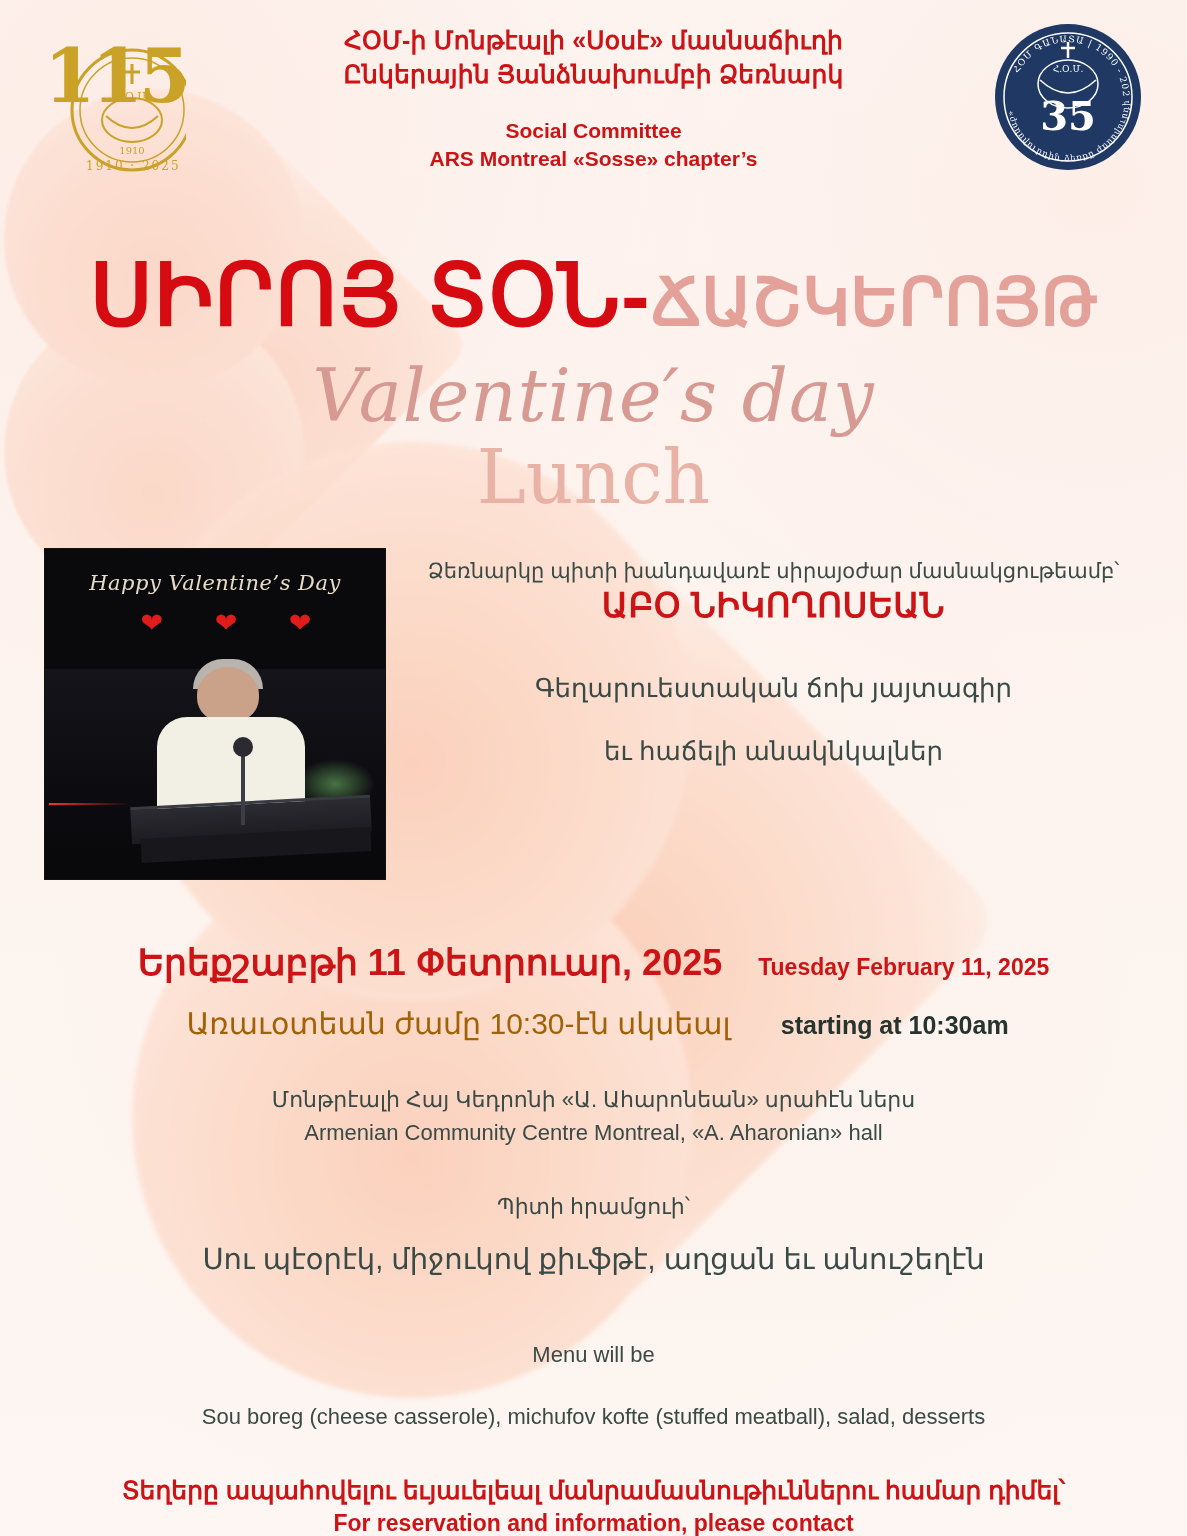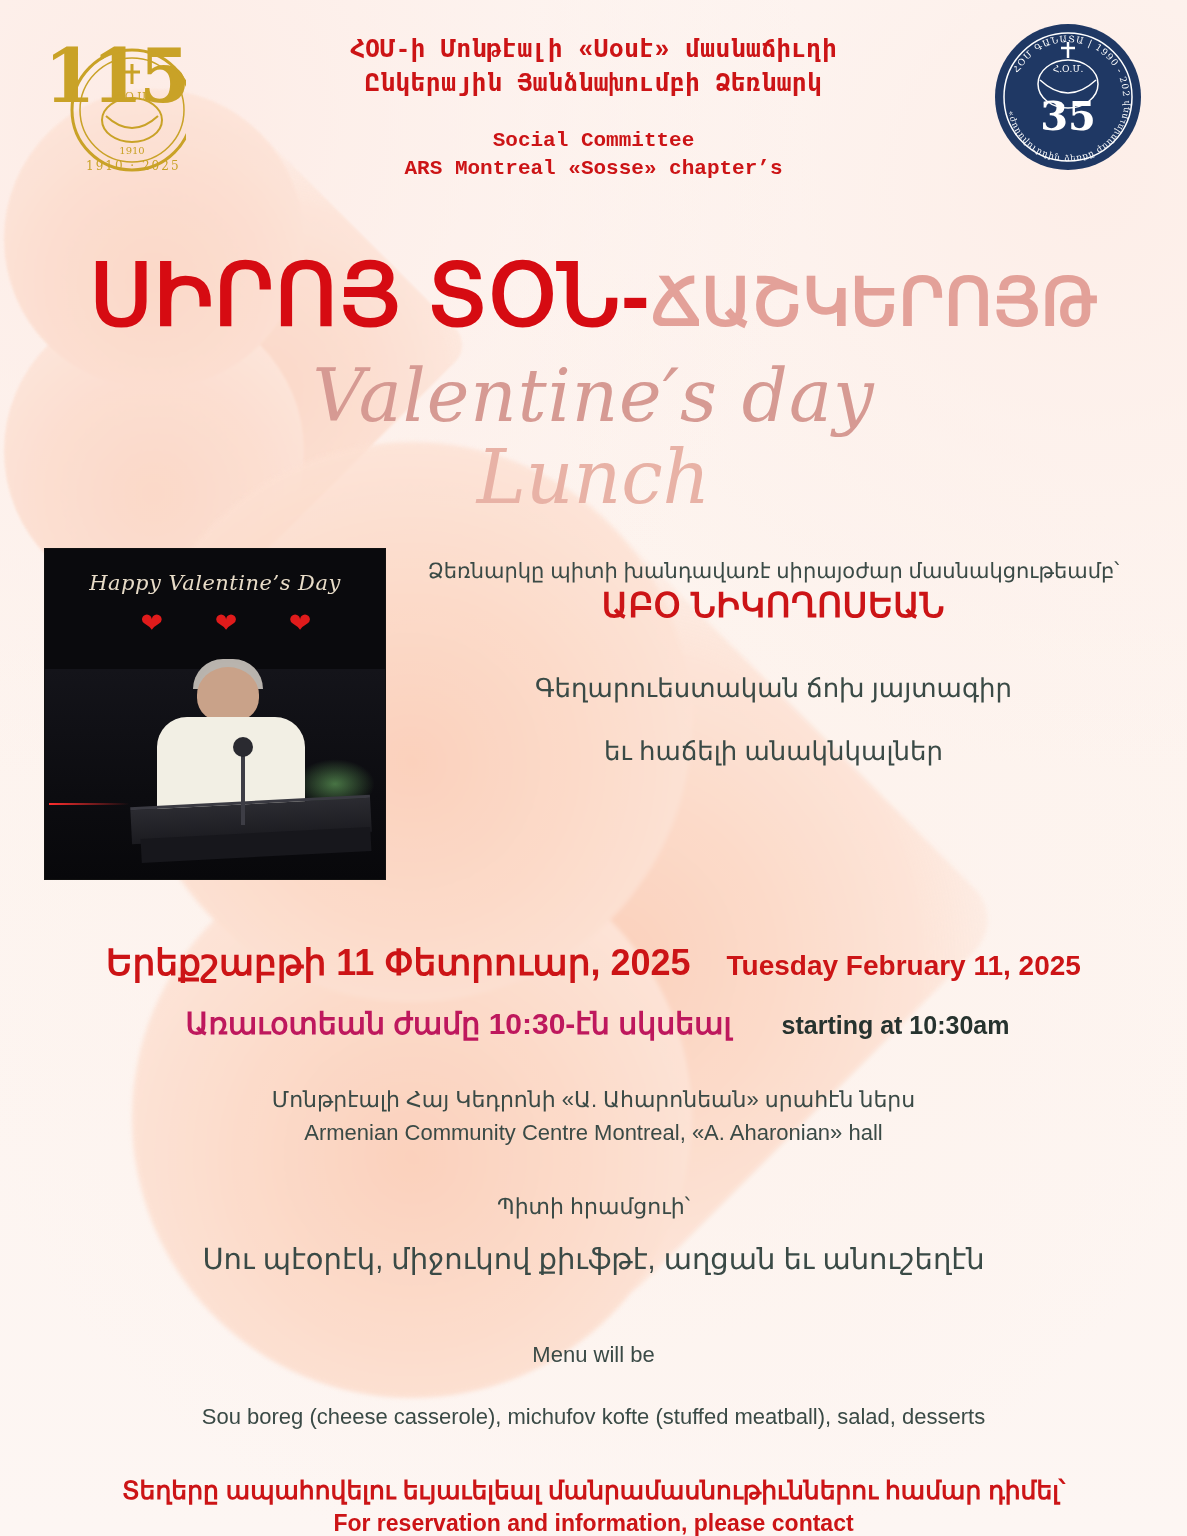--- a/index.html
+++ b/index.html
@@ -81,22 +81,21 @@
     left: 36px; top: 24px;
     width: 150px; height: 160px;
   }
   .logo-right {
     position: absolute;
     right: 44px; top: 22px;
     width: 150px; height: 150px;
   }
   .header-text {
     text-align: center;
-    padding-top: 34px;
-    font-family: Liberation Mono, monospace;
+    padding-top: 24px;
   }
   .header-text .hy {
     color: #cc1416;
     font-weight: bold;
     font-size: 25px;
     line-height: 1.34;
     letter-spacing: .2px;
   }
   .header-text .en {
     color: #cc1416;
@@ -135,21 +134,20 @@
     line-height: 1;
     letter-spacing: 1px;
   }
   .title-lunch {
     text-align: center;
     font-family: "DejaVu Serif", serif;
     color: #e8b2a6;
     font-size: 74px;
     margin-top: 8px;
     line-height: 1;
-    font-style: italic;
   }
 
   
   .mid {
     position: relative;
     margin-top: 34px;
     height: 360px;
   }
   .photo {
     position: absolute;
@@ -286,34 +284,34 @@
     padding: 0 60px;
   }
   .date-row .hy {
     color: #cc1416;
     font-weight: bold;
     font-size: 36px;
   }
   .date-row .en {
     color: #cc1416;
     font-weight: bold;
-    font-size: 28px;
+    font-size: 23px;
     margin-top: 8px;
   }
   .time-row {
     display: flex;
     align-items: baseline;
     justify-content: center;
     gap: 50px;
     margin-top: 22px;
     padding: 0 70px;
   }
   .time-row .hy {
-    color: #be185d;
-    font-weight: bold;
+    color: #a16207;
+    font-weight: normal;
     font-size: 30px;
     margin-left: 8px;
   }
   .time-row .en {
     color: #26332f;
     font-weight: bold;
     font-size: 25px;
   }
 
   

